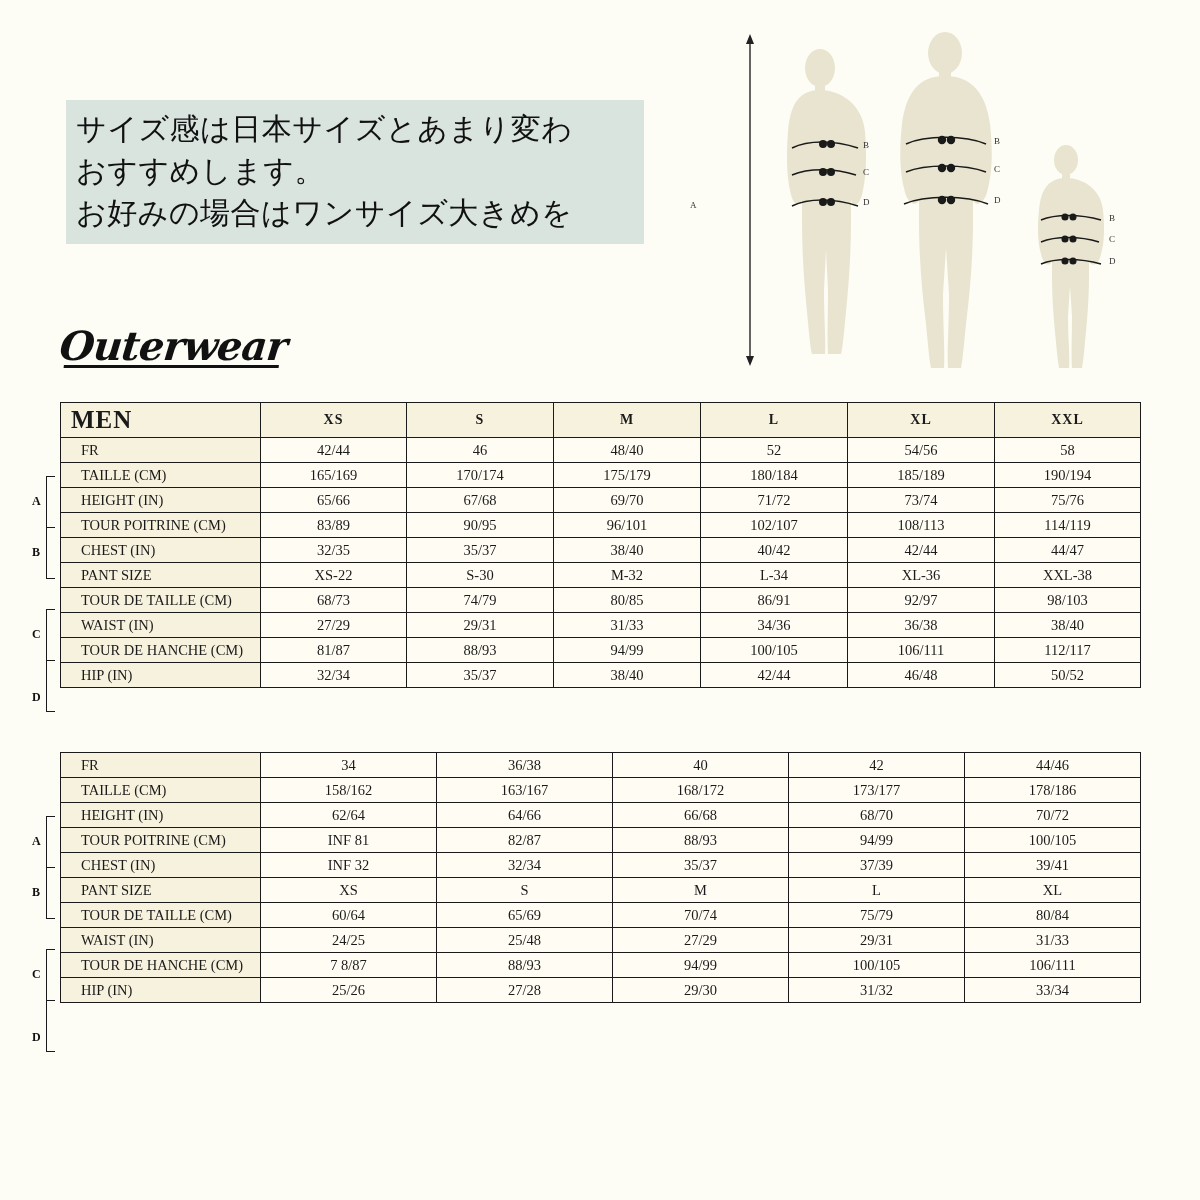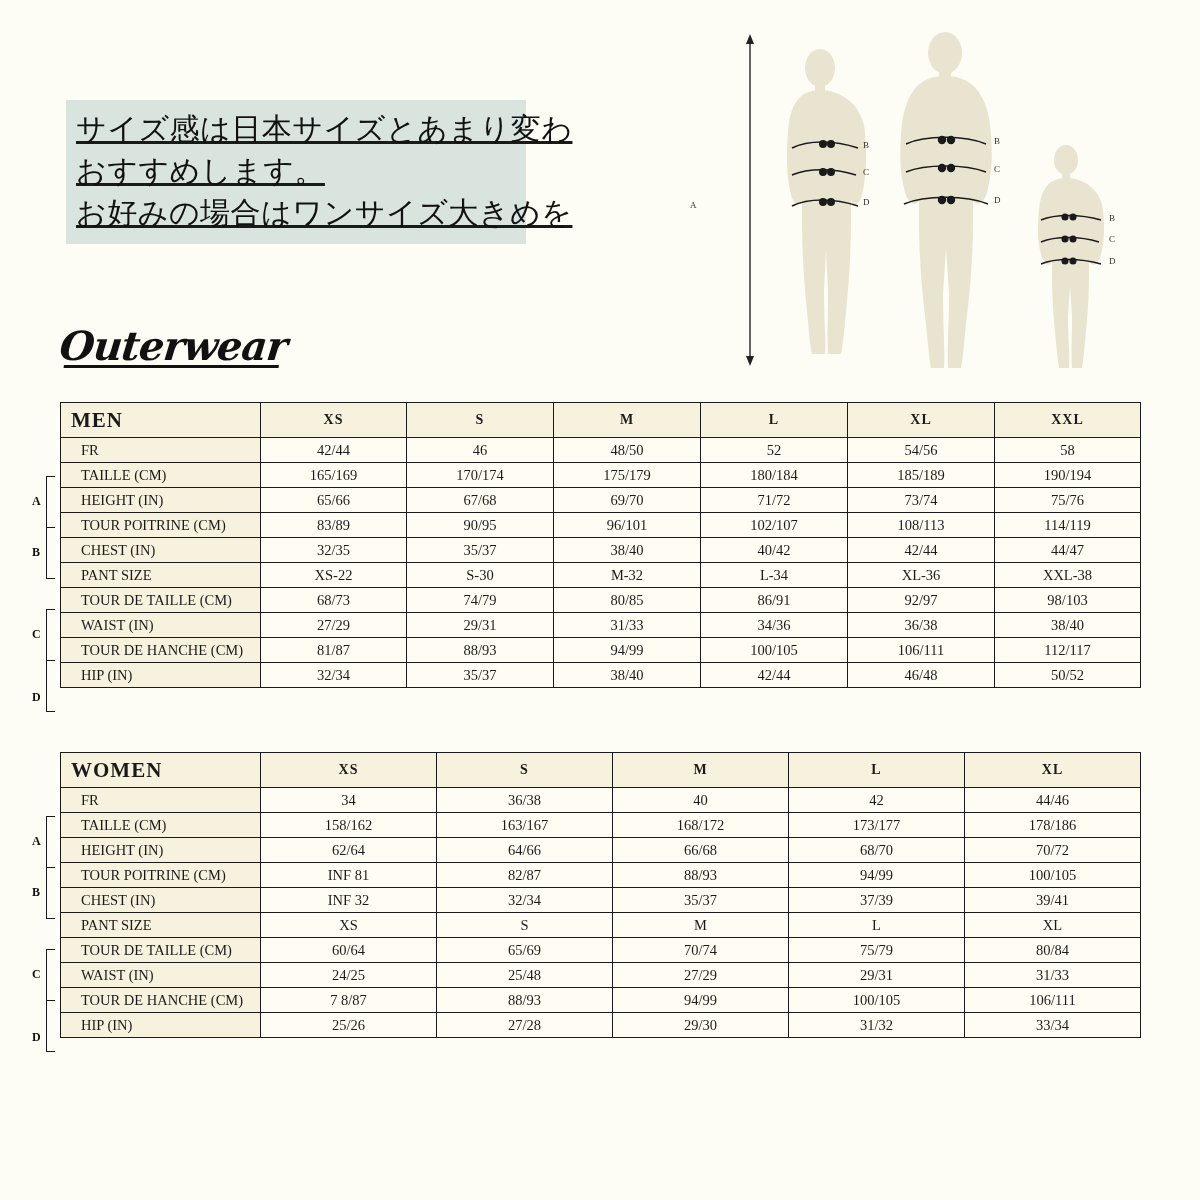--- a/index.html
+++ b/index.html
@@ -14,25 +14,24 @@
     color: #1a1a1a;
     position: relative;
     overflow: hidden;
   }
 
   
   .note-box {
     position: absolute;
     left: 66px;
     top: 100px;
-    width: 460px;
+    width: 578px;
     background: #d9e4df;
     padding: 8px 10px 10px 10px;
     box-sizing: border-box;
-    text-decoration: underline;
   }
   .note-line {
     font-family: "DejaVu Sans", sans-serif;
     font-size: 30px;
     line-height: 42px;
     letter-spacing: 0.5px;
     color: #111;
     white-space: nowrap;
   }
 
@@ -91,21 +90,21 @@
   }
   table.size-table td.label {
     text-align: left;
     background: #f7f2de;
     padding-left: 20px;
     white-space: nowrap;
   }
   table.size-table th.corner {
     text-align: left;
     background: #f7f2de;
-    font-size: 21px;
+    font-size: 25px;
     font-weight: bold;
     letter-spacing: 1px;
     padding-left: 10px;
     height: 34px;
   }
   table.size-table th.colhead {
     background: #f7f2de;
     font-size: 14px;
     font-weight: bold;
     letter-spacing: 1px;
@@ -258,21 +257,21 @@
       <th class="colhead">S</th>
       <th class="colhead">M</th>
       <th class="colhead">L</th>
       <th class="colhead">XL</th>
       <th class="colhead">XXL</th>
     </tr>
     <tr>
         <td class="label">FR</td>
         <td>42/44</td>
         <td>46</td>
-        <td>48/50</td>
+        <td>48/40</td>
         <td>52</td>
         <td>54/56</td>
         <td>58</td>
       </tr>
     <tr>
         <td class="label">TAILLE (CM)</td>
         <td>165/169</td>
         <td>170/174</td>
         <td>175/179</td>
         <td>180/184</td>
@@ -367,28 +366,20 @@
   <colgroup>
     <col style="width:200px">
       <col style="width:176px">
       <col style="width:176px">
       <col style="width:176px">
       <col style="width:176px">
       <col style="width:176px">
   </colgroup>
   <tbody>
     <tr>
-      <th class="corner">WOMEN</th>
-      <th class="colhead">XS</th>
-      <th class="colhead">S</th>
-      <th class="colhead">M</th>
-      <th class="colhead">L</th>
-      <th class="colhead">XL</th>
-    </tr>
-    <tr>
         <td class="label">FR</td>
         <td>34</td>
         <td>36/38</td>
         <td>40</td>
         <td>42</td>
         <td>44/46</td>
       </tr>
     <tr>
         <td class="label">TAILLE (CM)</td>
         <td>158/162</td>

